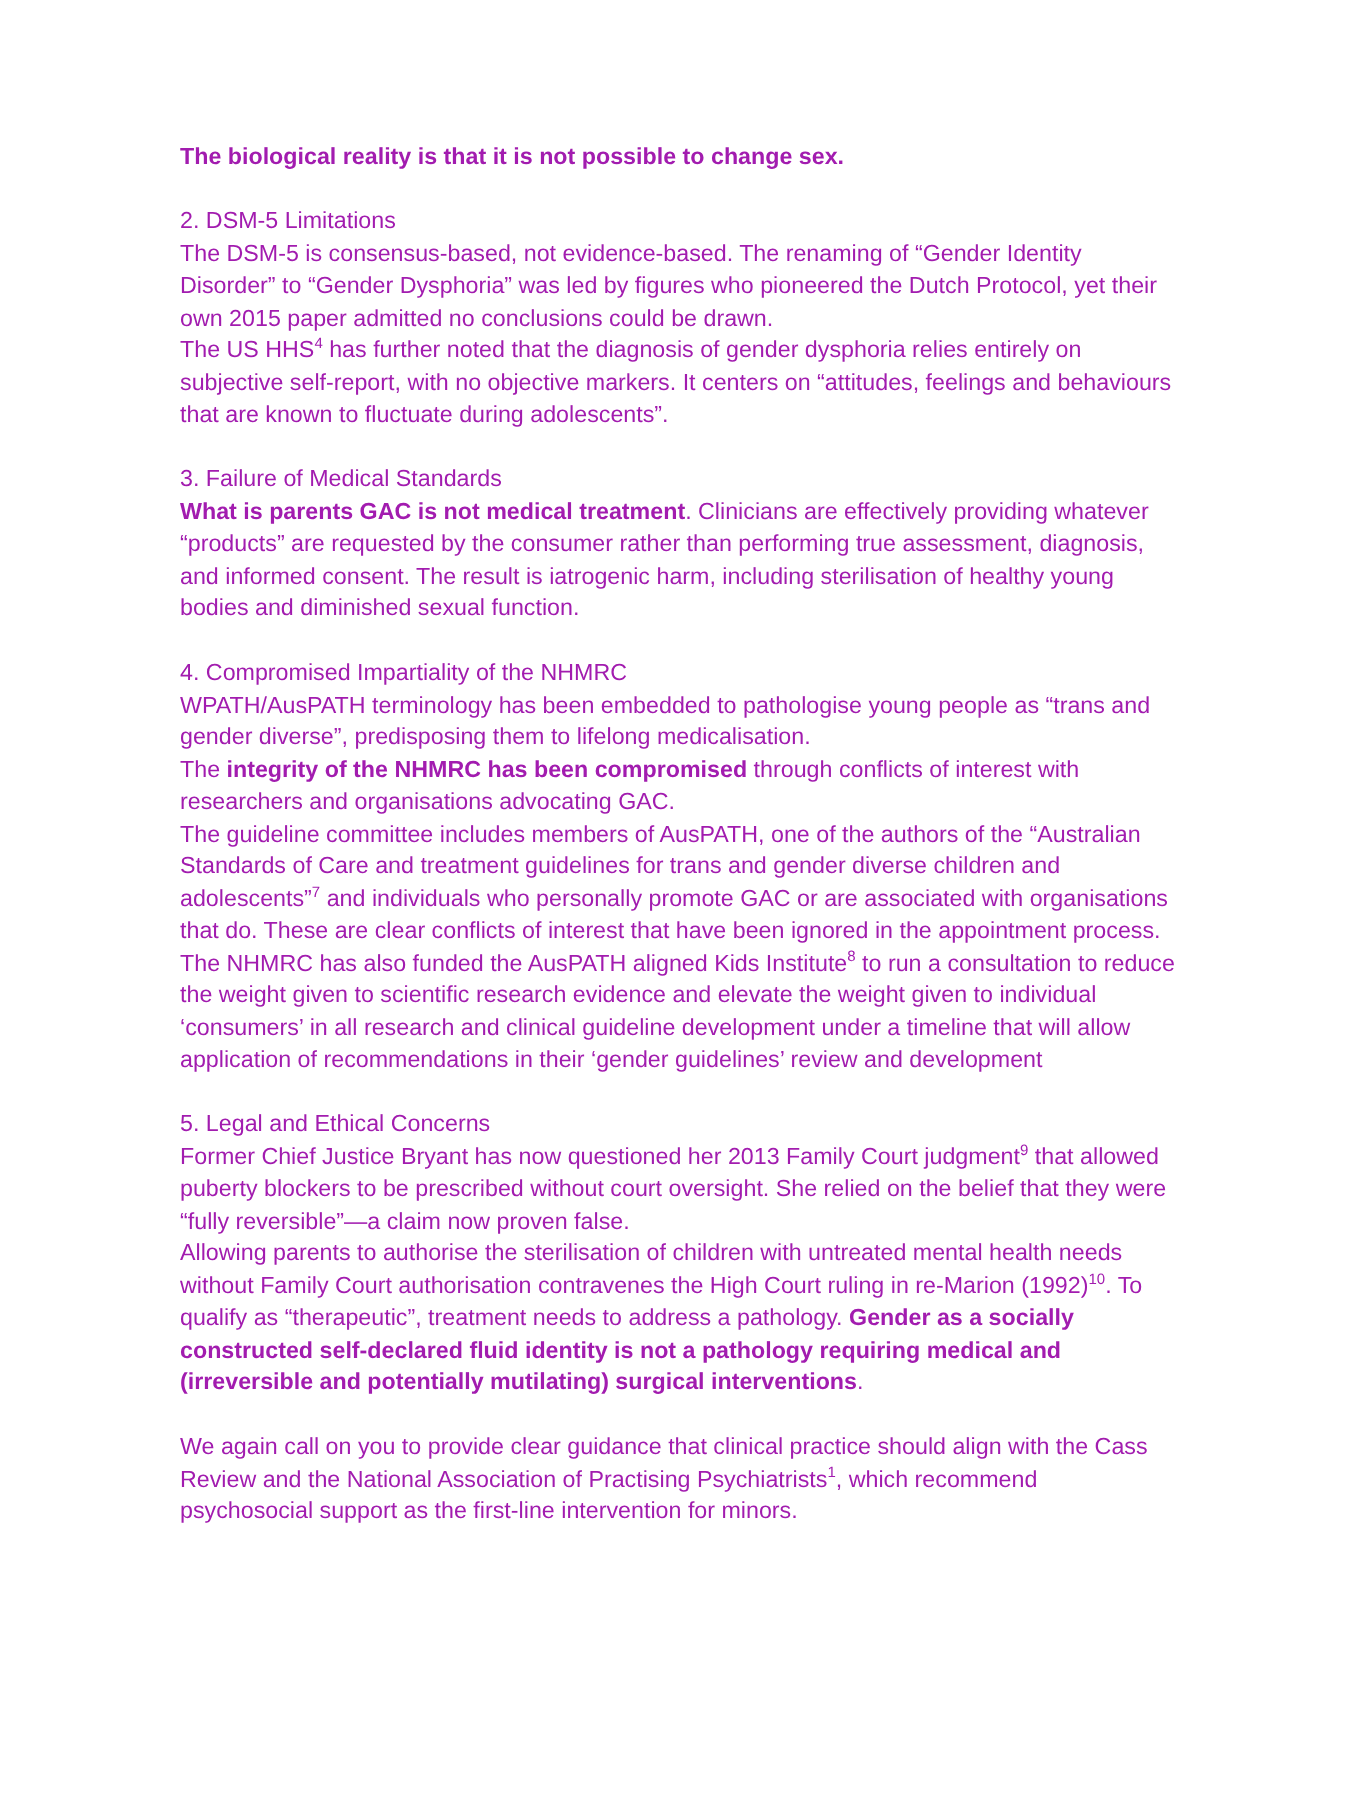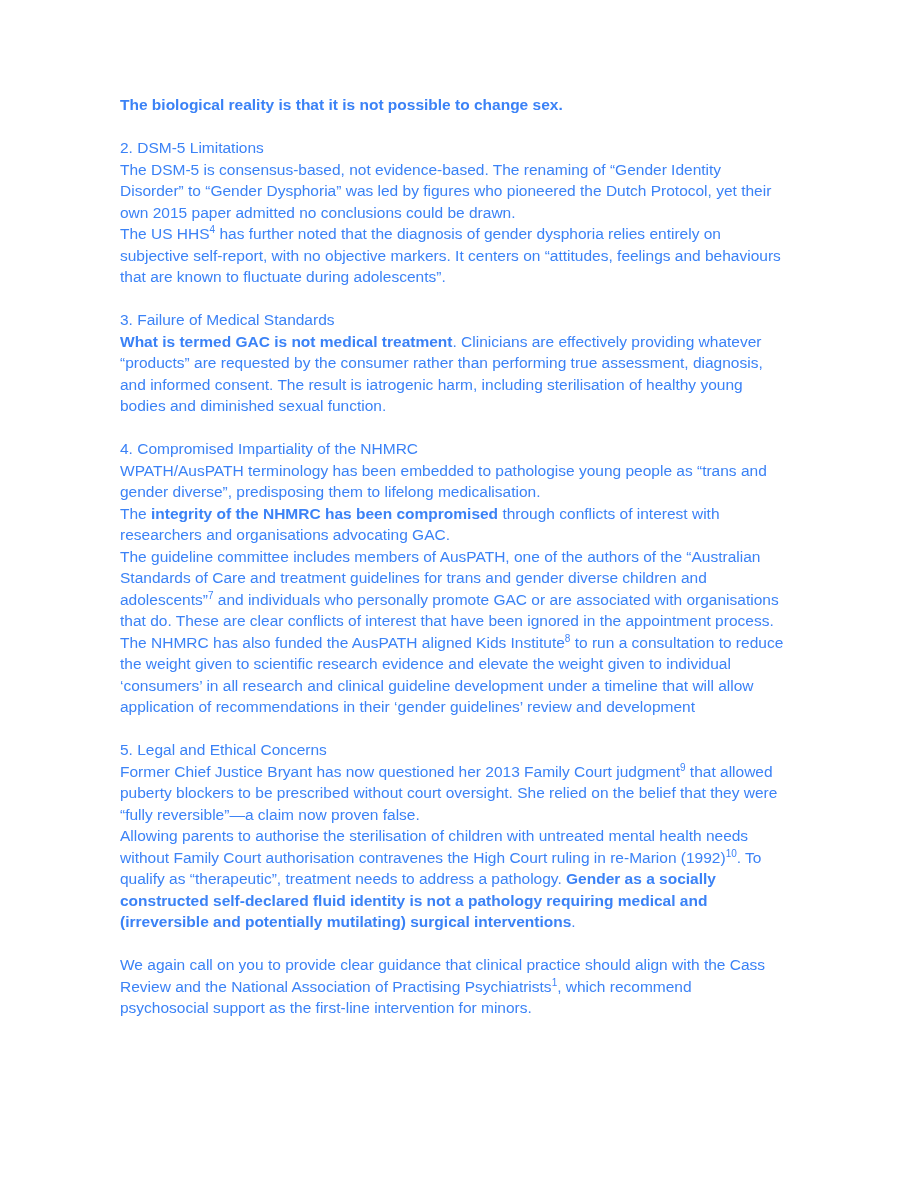--- a/index.html
+++ b/index.html
@@ -7,21 +7,21 @@
     padding: 0;
     background: #ffffff;
   }
   .page {
     position: relative;
     width: 899px;
     height: 1200px;
     background: #ffffff;
     overflow: hidden;
     font-family: "Liberation Sans", sans-serif;
-    color: #3b82f6;
+    color: #a21caf;
   }
   .doc {
     position: absolute;
     left: 120px;
     top: 94px;
     width: 664px;
     font-size: 15.5px;
     line-height: 21.5px;
     text-align: left;
   }
@@ -49,21 +49,21 @@
 
 <div class="page">
   <div class="doc">
       <div class="block p"><span class="bold">The biological reality is that it is not possible to change sex.</span></div>
       <div class="block gap"></div>
       <div class="block p"><span>2. DSM-5 Limitations</span></div>
       <div class="block p"><span>The DSM-5 is consensus-based, not evidence-based. The renaming of “Gender Identity Disorder” to “Gender Dysphoria” was led by figures who pioneered the Dutch Protocol, yet their own 2015 paper admitted no conclusions could be drawn.</span></div>
       <div class="block p"><span>The US HHS</span><sup>4</sup><span> has further noted that the diagnosis of gender dysphoria relies entirely on subjective self-report, with no objective markers. It centers on “attitudes, feelings and behaviours that are known to fluctuate during adolescents”.</span></div>
       <div class="block gap"></div>
       <div class="block p"><span>3. Failure of Medical Standards</span></div>
-      <div class="block p"><span class="bold">What is termed GAC is not medical treatment</span><span>. Clinicians are effectively providing whatever “products” are requested by the consumer rather than performing true assessment, diagnosis, and informed consent. The result is iatrogenic harm, including sterilisation of healthy young bodies and diminished sexual function.</span></div>
+      <div class="block p"><span class="bold">What is parents GAC is not medical treatment</span><span>. Clinicians are effectively providing whatever “products” are requested by the consumer rather than performing true assessment, diagnosis, and informed consent. The result is iatrogenic harm, including sterilisation of healthy young bodies and diminished sexual function.</span></div>
       <div class="block gap"></div>
       <div class="block p"><span>4. Compromised Impartiality of the NHMRC</span></div>
       <div class="block p"><span>WPATH/AusPATH terminology has been embedded to pathologise young people as “trans and gender diverse”, predisposing them to lifelong medicalisation.</span></div>
       <div class="block p"><span>The </span><span class="bold">integrity of the NHMRC has been compromised</span><span> through conflicts of interest with researchers and organisations advocating GAC.</span></div>
       <div class="block p"><span>The guideline committee includes members of AusPATH, one of the authors of the “Australian Standards of Care and treatment guidelines for trans and gender diverse children and adolescents”</span><sup>7</sup><span> and individuals who personally promote GAC or are associated with organisations that do. These are clear conflicts of interest that have been ignored in the appointment process.</span></div>
       <div class="block p"><span>The NHMRC has also funded the AusPATH aligned Kids Institute</span><sup>8</sup><span> to run a consultation to reduce the weight given to scientific research evidence and elevate the weight given to individual ‘consumers’ in all research and clinical guideline development under a timeline that will allow application of recommendations in their ‘gender guidelines’ review and development</span></div>
       <div class="block gap"></div>
       <div class="block p"><span>5. Legal and Ethical Concerns</span></div>
       <div class="block p"><span>Former Chief Justice Bryant has now questioned her 2013 Family Court judgment</span><sup>9</sup><span> that allowed puberty blockers to be prescribed without court oversight. She relied on the belief that they were “fully reversible”—a claim now proven false.</span></div>
       <div class="block p"><span>Allowing parents to authorise the sterilisation of children with untreated mental health needs without Family Court authorisation contravenes the High Court ruling in re-Marion (1992)</span><sup>10</sup><span>. To qualify as “therapeutic”, treatment needs to address a pathology. </span><span class="bold">Gender as a socially constructed self-declared fluid identity is not a pathology requiring medical and (irreversible and potentially mutilating) surgical interventions</span><span>.</span></div>

